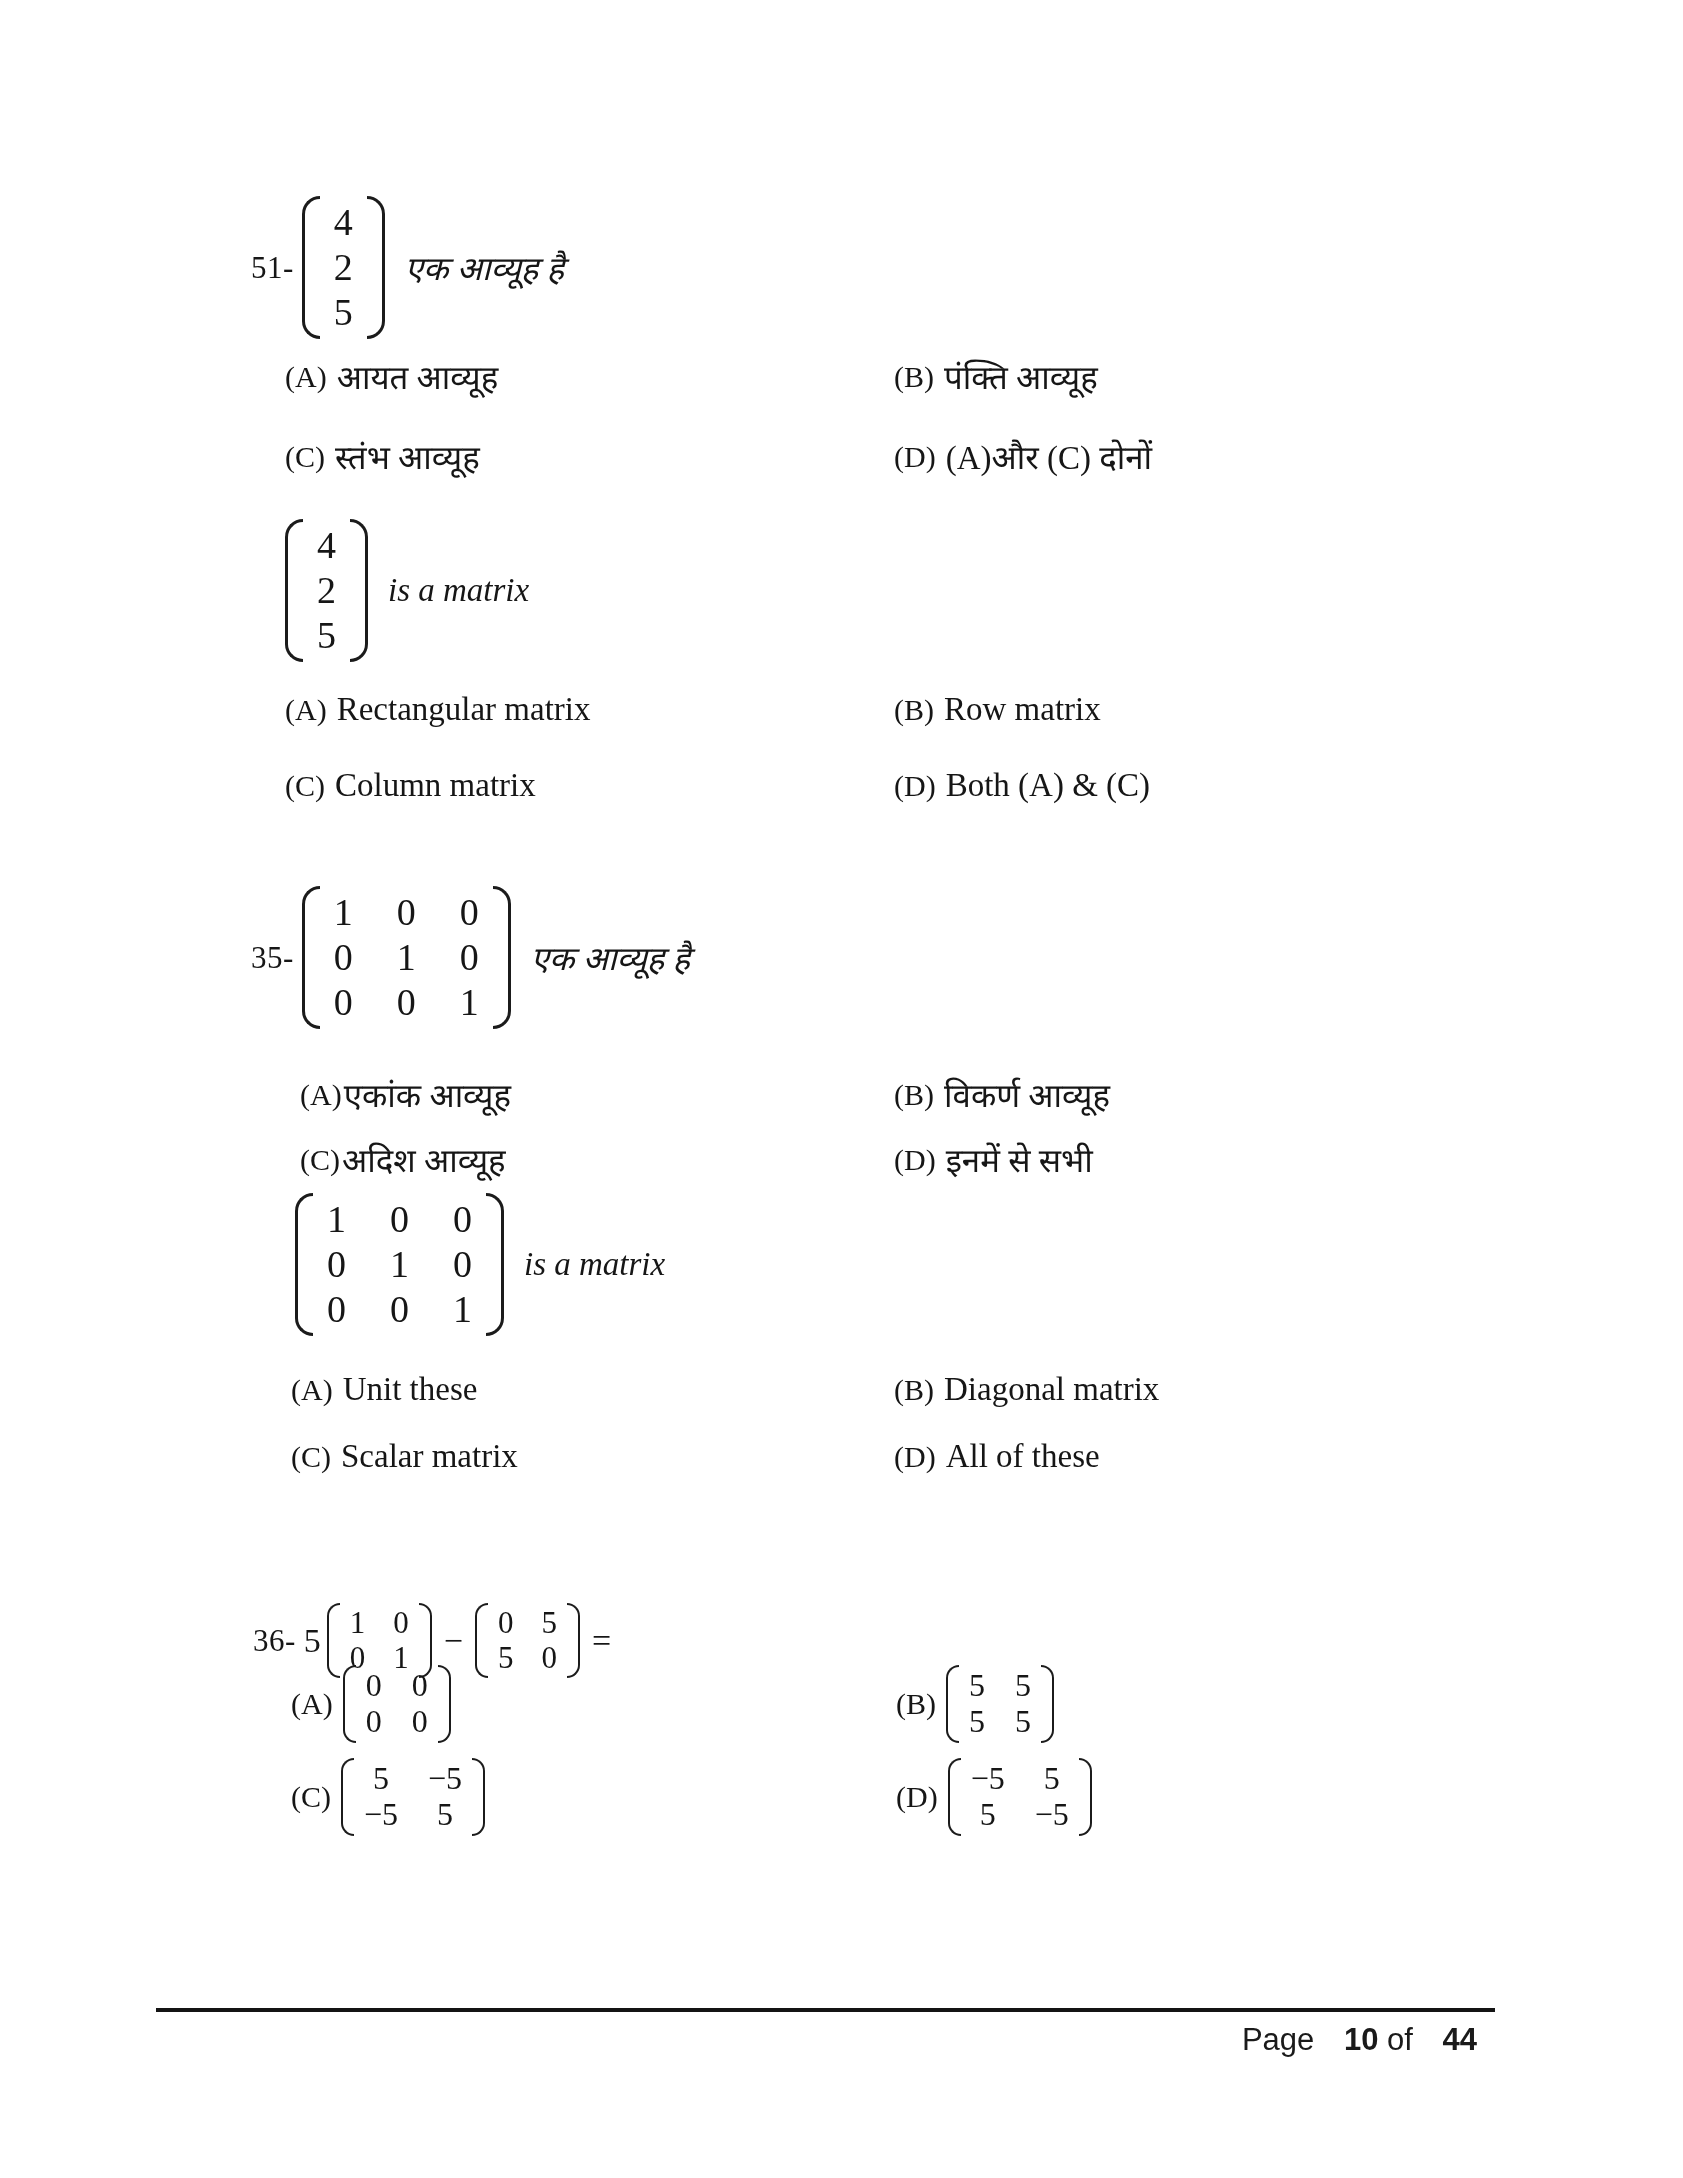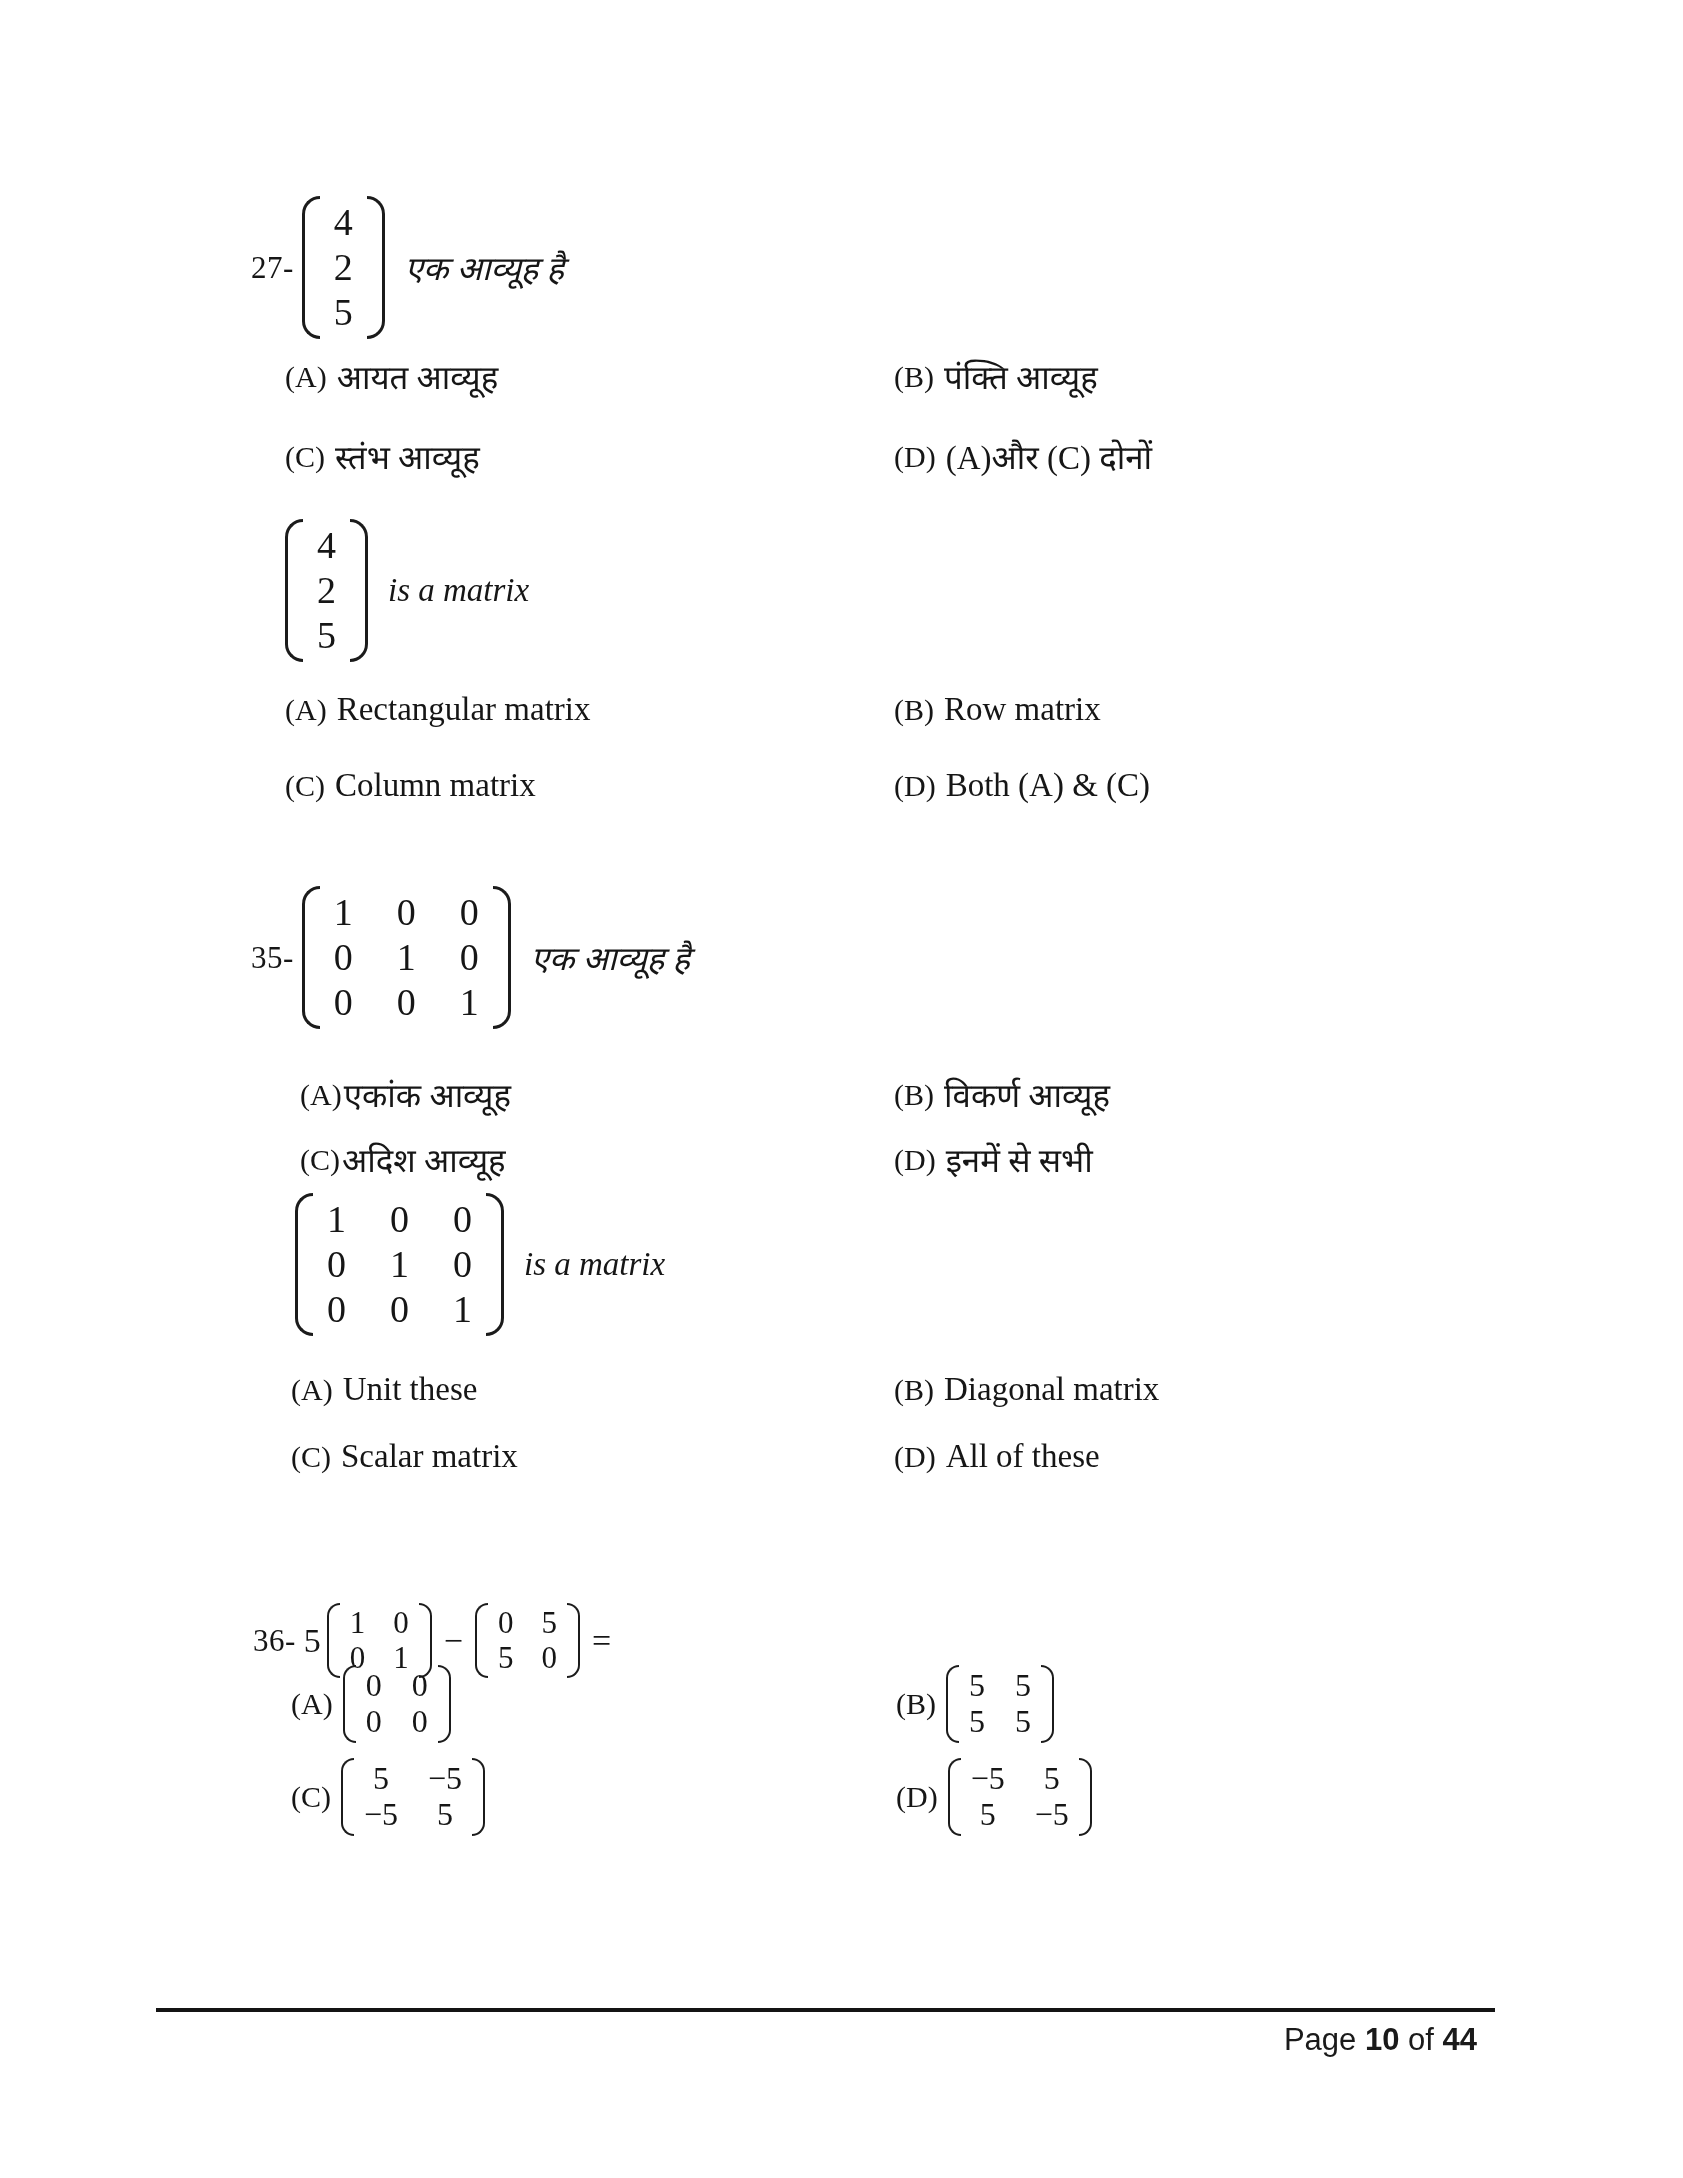--- a/index.html
+++ b/index.html
@@ -41,29 +41,29 @@
   .opt .k{font-size:30px;margin-right:10px;}
   .opt .v{display:inline-block;}
 
   
   .footer-line{position:absolute;left:156px;top:2008px;width:1339px;height:4px;background:#141414;}
   .footer-text{
     position:absolute;left:1081px;top:2022px;width:396px;
     text-align:right;font-family:"Liberation Sans", sans-serif;
     font-size:31px;color:#1a1a1a;white-space:pre;
   }
-  .footer-text b{font-weight:bold;}
+  .footer-text b{font-weight:bold;margin-left:21px;}
 </style>
 </head>
 <body>
 
 <div class="page">
 
   <div class="stem" style="left:251px;top:196px;">
-    <span class="qnum">27-</span>
+    <span class="qnum">51-</span>
     <span class="mat">
       <span class="pl"></span>
       <span class="cells" style="grid-template-columns: repeat(1, auto);">
           <span class="cell">4</span>
           <span class="cell">2</span>
           <span class="cell">5</span>
         </span>
       <span class="pr"></span>
     </span>
     <span class="tail hi">एक आव्यूह है</span>

